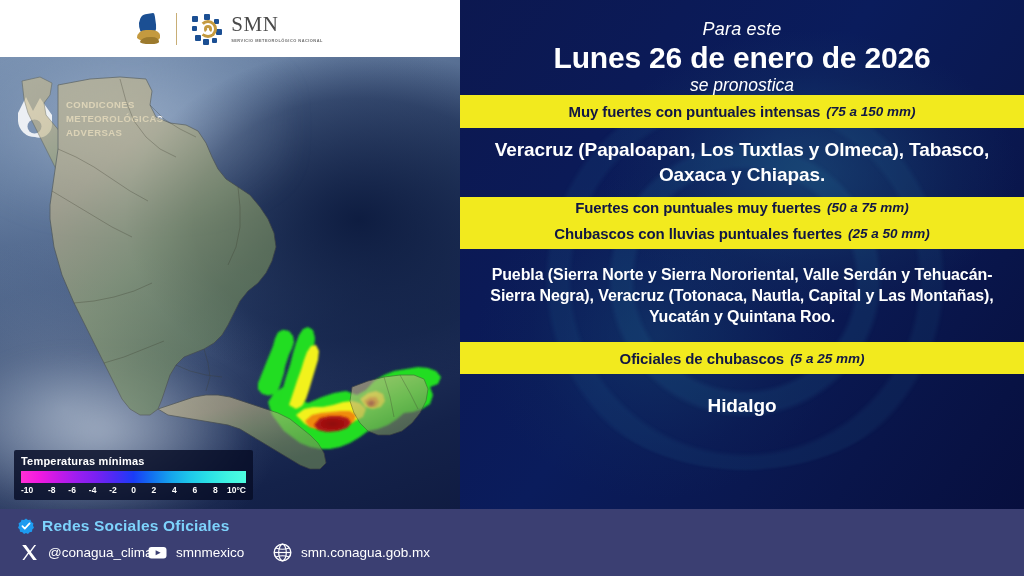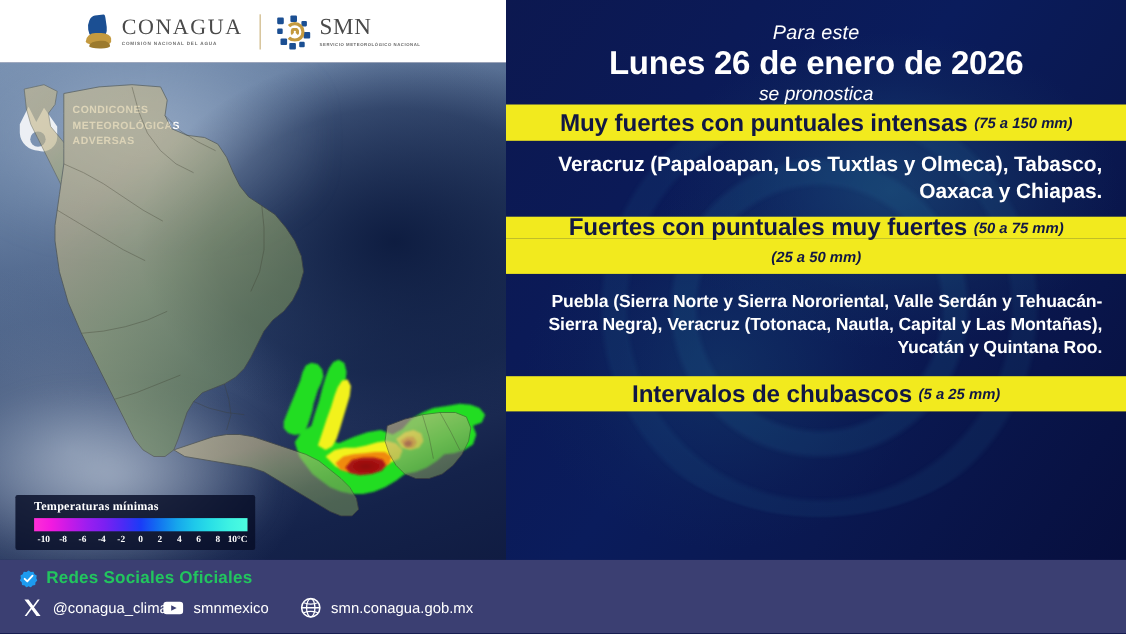--- a/index.html
+++ b/index.html
@@ -85,59 +85,59 @@
     filter:blur(10px);
   }
   .map-cloud2 {
     position:absolute; left:-30px; top:-20px; width:320px; height:180px;
     background:radial-gradient(ellipse at 50% 50%, rgba(190,205,225,0.45), rgba(150,172,200,0.12) 60%, rgba(130,155,190,0) 82%);
     filter:blur(12px);
   }
 
   
   .cma {
-    position:absolute; left:14px; top:38px; display:flex; align-items:flex-start; gap:10px;
+    position:absolute; left:14px; top:38px; display:flex; align-items:flex-end; gap:10px;
   }
   .cma-icon { width:42px; height:44px; position:relative; flex:none; opacity:.92;}
   .cma-icon svg { display:block; }
   .cma-lines { display:flex; flex-direction:column; gap:2px; }
   .cma-lines div {
     color:#ffffff; font-size:9.5px; font-weight:700; letter-spacing:0.45px;
     text-transform:uppercase; line-height:1.25;
     font-family:"Liberation Sans", sans-serif;
   }
 
   
   .mex-wrap { position:absolute; left:0; top:0; width:460px; height:452px; }
   .mex-wrap svg { position:absolute; left:0; top:0; }
 
   
   .temp-legend {
-    position:absolute; left:14px; bottom:9px; width:218px;
-    background:rgba(6,12,38,0.82); padding:5px 7px 5px 17px; border-radius:2px;font-family:Liberation Serif, serif;
+    position:absolute; left:14px; bottom:9px; width:239px;
+    background:rgba(6,12,38,0.82); padding:5px 7px 5px 7px; border-radius:2px;
   }
   .temp-legend .tl-title {
     color:#ffffff; font-size:11px; font-weight:700; margin-bottom:4px;
     letter-spacing:0.2px;
   }
   .temp-bar {
     height:12px; width:100%;
     background:linear-gradient(to right,
       #ff2fd6 0%, #f21ae0 8%,
       #c41ae8 17%, #9b1ef0 25%,
       #7b20f2 33%, #4a2bf5 42%,
       #1a3cf7 50%, #1270f0 58%,
       #16a6ec 67%, #1ec8ea 75%,
       #2ae0e6 83%, #3ff3e2 92%, #4dfde0 100%);
   }
   .temp-ticks {
     display:flex; margin-top:2px; color:#ffffff; font-size:8.5px; font-weight:700;
   }
   .temp-ticks span { flex:1 1 0; text-align:center; }
-  .temp-ticks span:first-child { text-align:center; }
+  .temp-ticks span:first-child { text-align:left; }
   .temp-ticks span:last-child { text-align:right; }
 
   
   .right-col {
     position:absolute; left:460px; top:0; width:564px; height:509px;
     overflow:hidden;
     background:
       radial-gradient(ellipse 260px 180px at 62% 34%, rgba(32,86,126,0.55) 0%, rgba(24,58,100,0.22) 55%, rgba(12,24,70,0) 80%),
       radial-gradient(ellipse 220px 200px at 35% 66%, rgba(26,74,110,0.40) 0%, rgba(18,46,92,0.16) 58%, rgba(10,22,68,0) 82%),
       linear-gradient(125deg,#0c1850 0%,#0b1a57 25%,#0a1c5c 45%,#0a1850 68%,#070f3e 100%);
@@ -167,48 +167,48 @@
   .date-post {
     color:#ffffff; font-size:17.5px; font-style:italic; font-weight:400;
   }
 
   .band-yellow {
     background:#f2ea1e; color:#0d1340;
     display:flex; align-items:center; justify-content:center; gap:6px;
     text-align:center; padding:0 12px;
   }
   .band-yellow .bt {
-    font-size:22px; font-weight:700; letter-spacing:-0.1px; color:#111744;
+    font-size:15px; font-weight:700; letter-spacing:-0.1px; color:#111744;
   }
   .band-yellow .bm {
     font-size:13.5px; font-style:italic; font-weight:700; color:#111744;
   }
   .band-dark {
     color:#ffffff; display:flex; align-items:center; justify-content:center;
     text-align:center; padding:0 22px;
   }
   .band-dark .dt {
-    font-size:19px; font-weight:700; line-height:1.28; letter-spacing:-0.1px;text-align:right;
+    font-size:19px; font-weight:700; line-height:1.28; letter-spacing:-0.1px;
   }
   .band-dark.small .dt { font-size:16px; line-height:1.33; }
 
   
   .social {
     position:absolute; left:0; top:509px; width:1024px; height:67px;
     background:#3b3f72;
   }
   .social-top {
     position:absolute; left:18px; top:8px; display:flex; align-items:center; gap:8px;
   }
   .verified {
     width:16px; height:16px; flex:none; position:relative;
   }
   .verified svg { display:block; }
   .social-top .st-label {
-    color:#22c55e; font-size:15.5px; font-weight:700; letter-spacing:0.2px;
+    color:#7dd3fc; font-size:15.5px; font-weight:700; letter-spacing:0.2px;
   }
   .social-row {
     position:absolute; left:20px; top:34px; display:flex; align-items:center;
     gap:0px; width:990px;
   }
   .sitem { display:flex; align-items:center; gap:9px; }
   .sitem .slabel { color:#ffffff; font-size:13.5px; font-weight:400; }
   .sicon { width:19px; height:19px; flex:none; display:block; }
   .sp1 { width:128px; }
   .sp2 { width:125px; }
@@ -220,24 +220,20 @@
 <div id="stage">
 
   <div class="left-col">
 
     <div class="logo-bar">
       <div class="logo-group">
         <div class="conagua-mark">
           <div class="drop"></div>
           <div class="wave"></div>
           <div class="wave2"></div>
-        </div>
-        <div class="conagua-text">
-          <div class="big">CONAGUA</div>
-          <div class="small">COMISIÓN NACIONAL DEL AGUA</div>
         </div>
       </div>
 
       <div class="logo-div"></div>
 
       <div class="logo-group">
         <div class="smn-mark">
           <div class="sq" style="left:0;top:2px;width:6px;height:6px;"></div>
           <div class="sq" style="left:0;top:12px;width:5px;height:5px;"></div>
           <div class="sq" style="left:3px;top:21px;width:6px;height:6px;"></div>
@@ -422,29 +418,33 @@
       <div class="band-dark" style="height:69px;">
         <span class="dt">Veracruz (Papaloapan, Los Tuxtlas y Olmeca), Tabasco, Oaxaca y Chiapas.</span>
       </div>
 
       <div class="band-yellow" style="height:20px;">
         <span class="bt">Fuertes con puntuales muy fuertes</span>
         <span class="bm">(50 a 75 mm)</span>
       </div>
 
       <div class="band-yellow" style="height:32px;">
+        <span class="bt">Chubascos con lluvias puntuales fuertes</span>
         <span class="bm">(25 a 50 mm)</span>
       </div>
       <div class="band-dark small" style="height:93px;">
         <span class="dt">Puebla (Sierra Norte y Sierra Nororiental, Valle Serdán y Tehuacán-Sierra Negra), Veracruz (Totonaca, Nautla, Capital y Las Montañas), Yucatán y Quintana Roo.</span>
       </div>
 
       <div class="band-yellow" style="height:32px;">
-        <span class="bt">Intervalos de chubascos</span>
+        <span class="bt">Oficiales de chubascos</span>
         <span class="bm">(5 a 25 mm)</span>
+      </div>
+      <div class="band-dark" style="height:65px;">
+        <span class="dt">Hidalgo</span>
       </div>
 
     </div>
   </div>
 
   <div class="social">
 
     <div class="social-top">
       <span class="verified">
         <svg width="16" height="16" viewBox="0 0 16 16">

